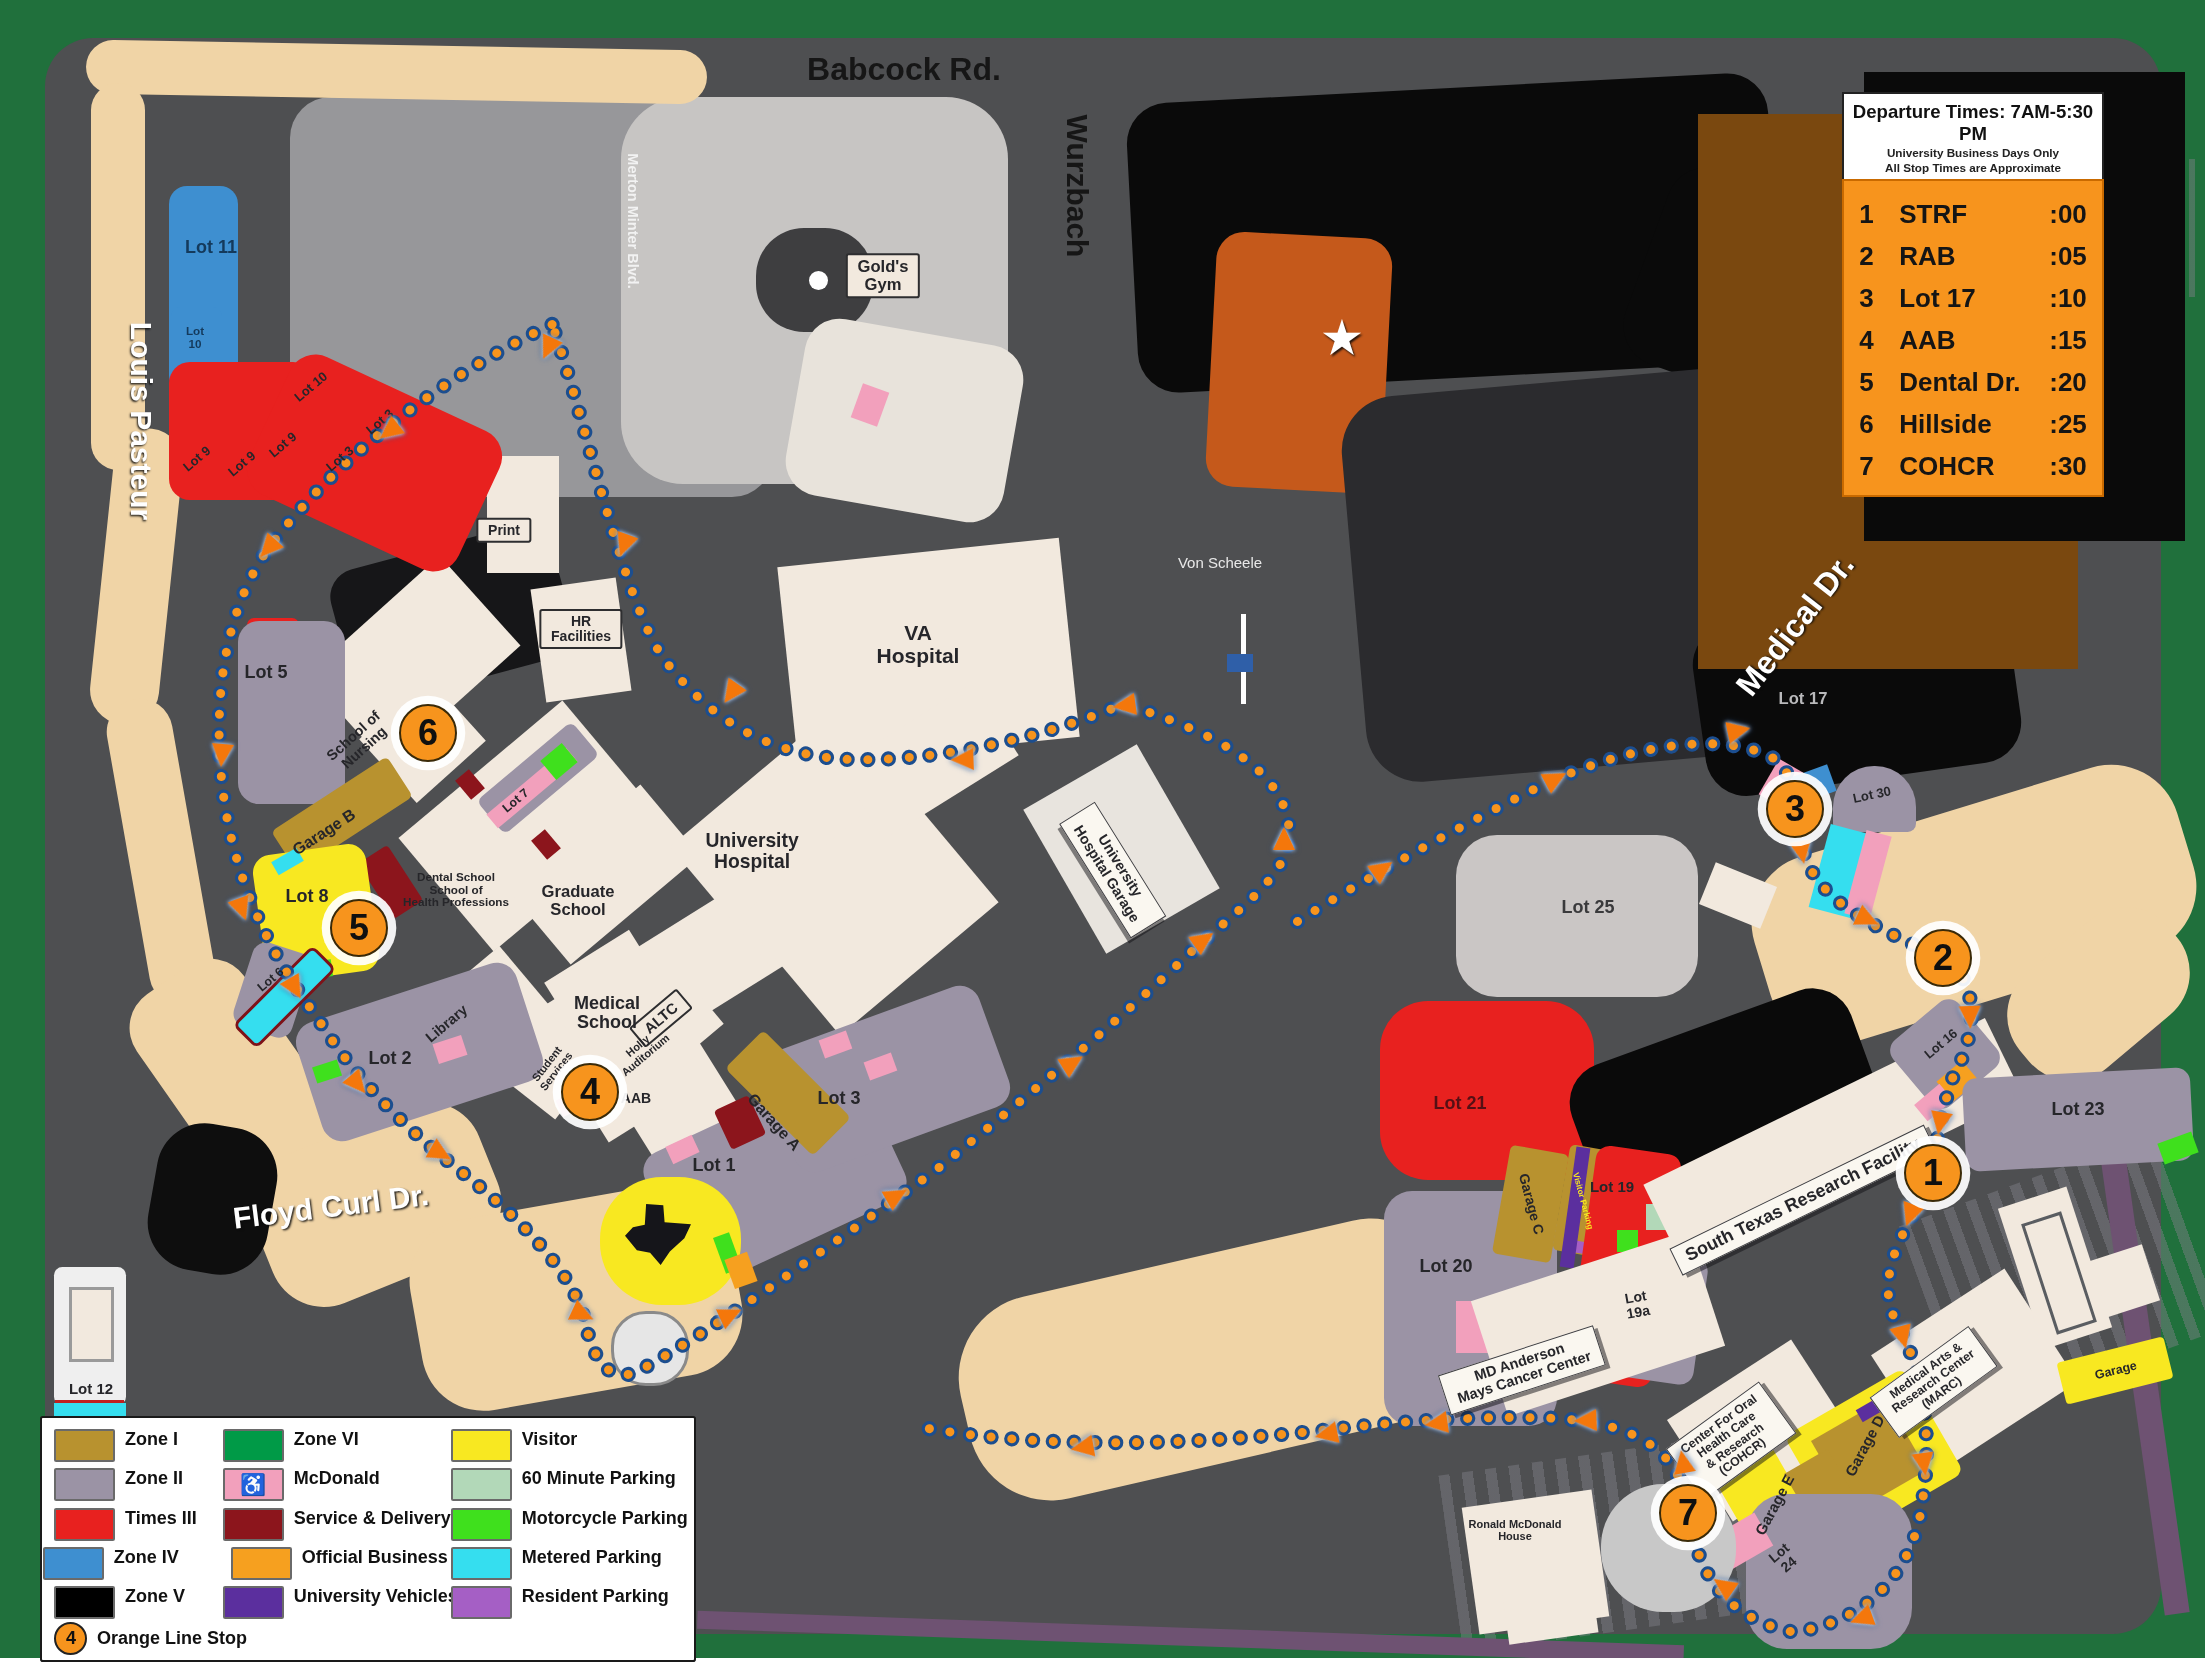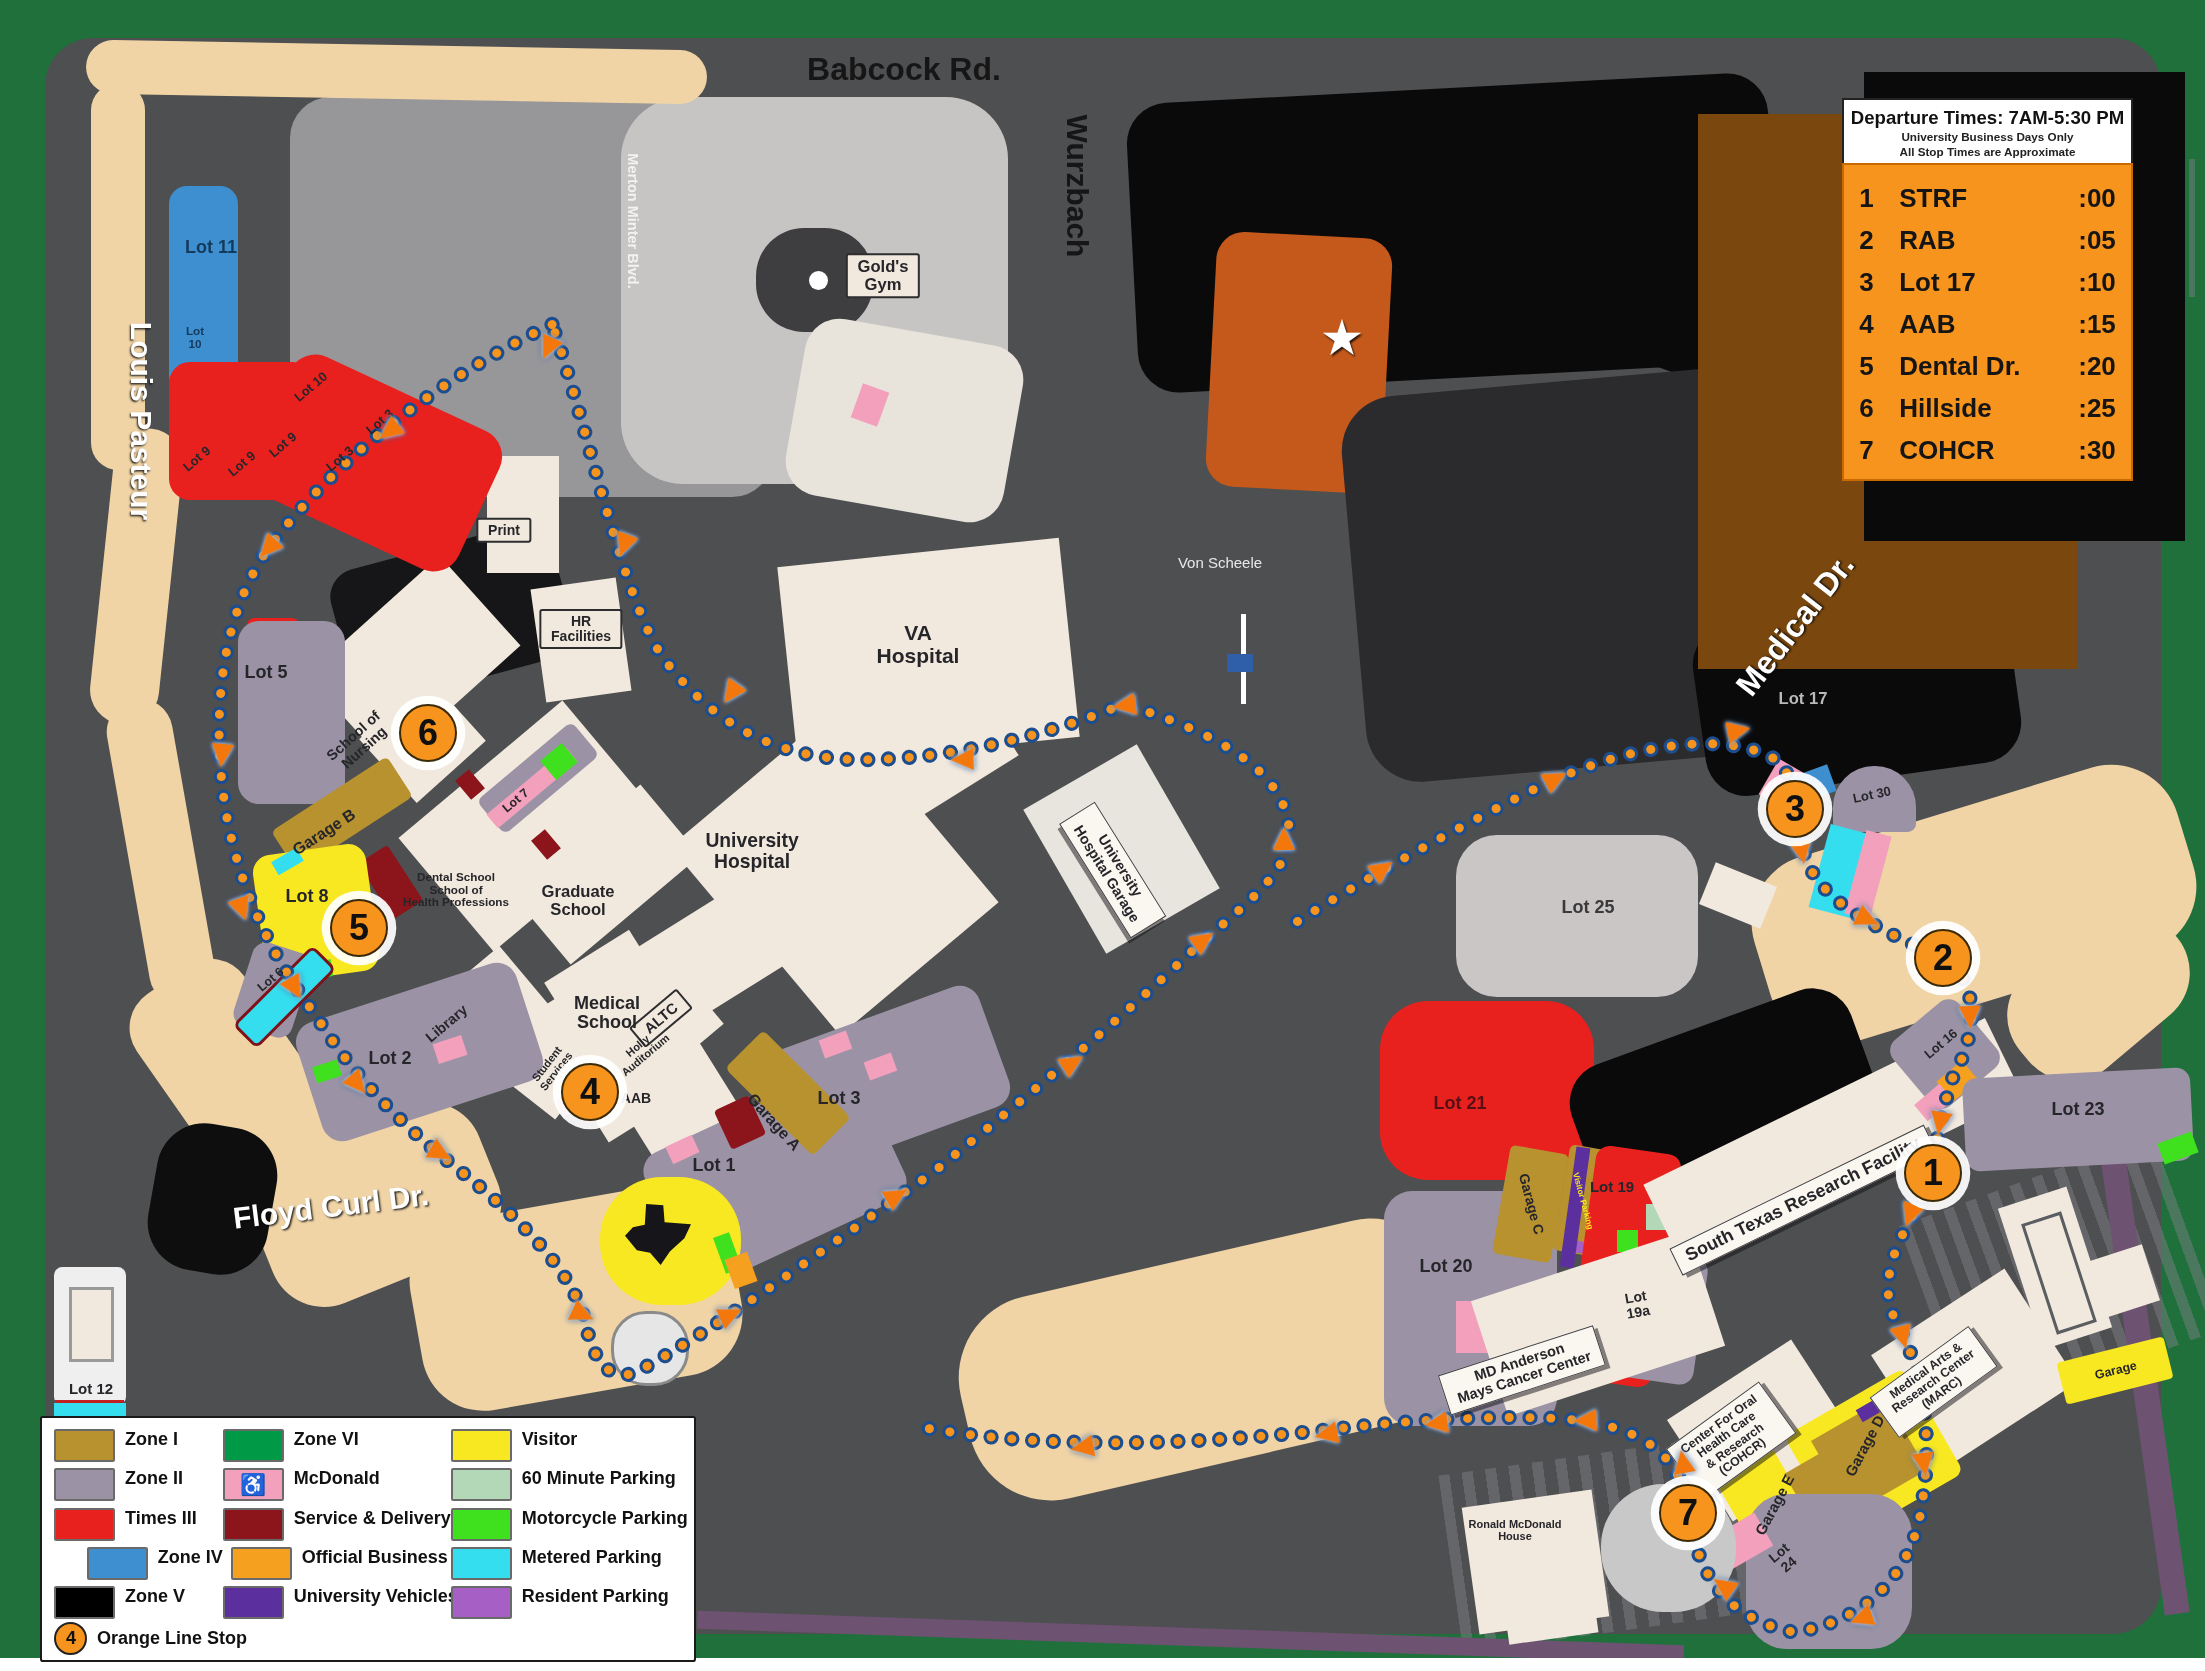--- a/index.html
+++ b/index.html
@@ -22,21 +22,21 @@
           border:2.8px solid #1A1A1A;border-radius:2.8px}
   .leg-item{position:absolute;display:flex;align-items:flex-start;gap:9.7px}
   .leg-swatch{width:57px;height:29px;border:2.1px solid #6a6a6a;border-radius:2.1px;display:flex;align-items:center;
               justify-content:center;font-size:21px;color:#111}
   .leg-label{font-size:18px;font-weight:700;color:#111}
   #legend-stop-row{position:absolute;left:12.4px;top:204px;display:flex;align-items:center;gap:9.7px}
   .mini-stop{width:29px;height:29px;border-radius:50%;background:#F7941D;border:2.1px solid #222;display:flex;
              align-items:center;justify-content:center;font-weight:800;font-size:18px;color:#111}
   
   #board-shadow{position:absolute;left:1864px;top:72px;width:321px;height:469px;background:#0A0A0A}
-  #board{position:absolute;left:1842px;top:98px;width:291px;height:414px}
+  #board{position:absolute;left:1842px;top:92px;width:262px;height:414px}
   #board-head{background:#ffffff;border:2.1px solid #222;border-bottom:none;padding:7px 5.5px 5.5px;text-align:center}
   #board-title{font-size:18.6px;font-weight:800;color:#111}
   .board-sub{font-size:11.7px;font-weight:600;color:#222;margin-top:1.4px}
   #board-body{background:#F7941D;border:2.1px solid #C96A00;padding:12.4px 5.5px 7px}
   .board-row{display:grid;grid-template-columns:40px 1fr 66px;align-items:center;padding:5.5px 9.7px;color:#151515}
   .board-num,.board-name,.board-time{font-size:26px;font-weight:800}
   .board-time{text-align:right}
   svg{position:absolute;left:0;top:0}
 </style>
 </head>
@@ -493,21 +493,21 @@
           <div class="leg-label">Zone I</div>
         </div>
         <div class="leg-item" style="left: 12.4px; top: 50px;">
           <div class="leg-swatch" style="background: rgb(155, 147, 165);"></div>
           <div class="leg-label">Zone II</div>
         </div>
         <div class="leg-item" style="left: 12.4px; top: 90px;">
           <div class="leg-swatch" style="background: rgb(232, 33, 31);"></div>
           <div class="leg-label">Times III</div>
         </div>
-        <div class="leg-item" style="left: 1px; top: 129px; margin-left: 44px;">
+        <div class="leg-item" style="left: 1px; top: 129px;">
           <div class="leg-swatch" style="background: rgb(62, 143, 208);"></div>
           <div class="leg-label">Zone IV</div>
         </div>
         <div class="leg-item" style="left: 12.4px; top: 168px;">
           <div class="leg-swatch" style="background: rgb(0, 0, 0);"></div>
           <div class="leg-label">Zone V</div>
         </div>
         <div class="leg-item" style="left: 181px; top: 11px;">
           <div class="leg-swatch" style="background: rgb(0, 154, 71);"></div>
           <div class="leg-label">Zone VI</div>

